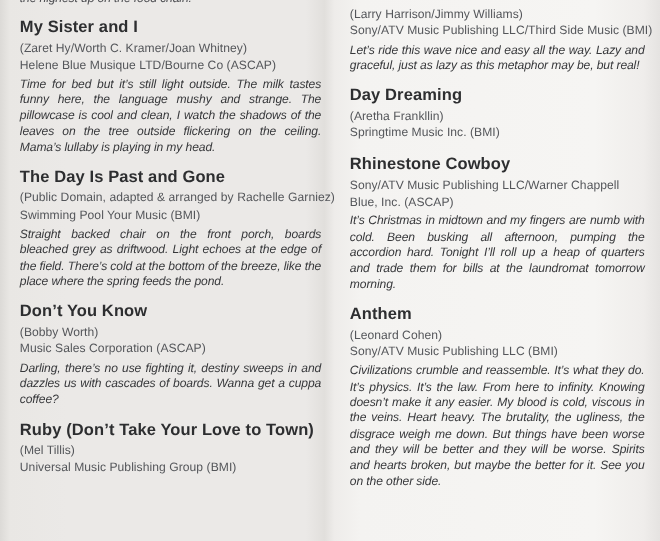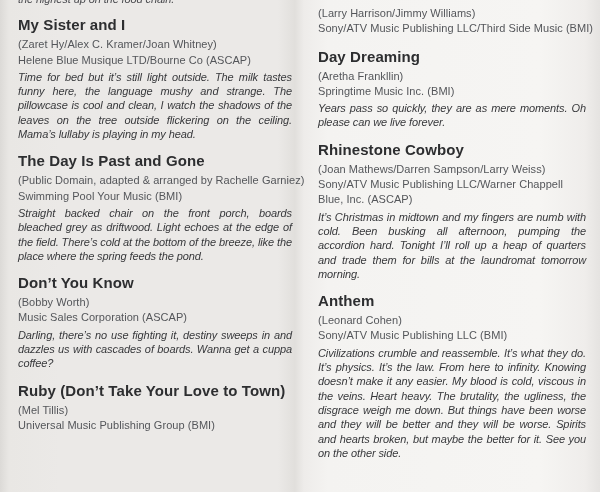--- a/index.html
+++ b/index.html
@@ -65,21 +65,21 @@
 <body>
 
 <div class="page">
 
   <div class="col col-left">
 
     <div class="clipped-line">the highest up on the food chain.</div>
 
     <section class="song song-first">
       <h2 class="song-title">My Sister and I</h2>
-      <div class="credit">(Zaret Hy/Alex C. Kramer/Joan Whitney)</div>
+      <div class="credit">(Zaret Hy/Worth C. Kramer/Joan Whitney)</div>
       <div class="credit">Helene Blue Musique LTD/Bourne Co (ASCAP)</div>
       <p class="desc">Time for bed but it’s still light outside. The milk tastes funny here, the language mushy and strange. The pillowcase is cool and clean, I watch the shadows of the leaves on the tree outside flickering on the ceiling. Mama’s lullaby is playing in my head.</p>
     </section>
 
     <section class="song">
       <h2 class="song-title">The Day Is Past and Gone</h2>
       <div class="credit">(Public Domain, adapted &amp; arranged by Rachelle Garniez)</div>
       <div class="credit">Swimming Pool Your Music (BMI)</div>
       <p class="desc">Straight backed chair on the front porch, boards bleached grey as driftwood. Light echoes at the edge of the field. There’s cold at the bottom of the breeze, like the place where the spring feeds the pond.</p>
     </section>
@@ -97,32 +97,31 @@
       <div class="credit">Universal Music Publishing Group (BMI)</div>
     </section>
 
   </div>
 
   <div class="col col-right">
 
     <section class="song song-first">
       <div class="credit">(Larry Harrison/Jimmy Williams)</div>
       <div class="credit">Sony/ATV Music Publishing LLC/Third Side Music (BMI)</div>
+      <p class="desc">Let’s ride this wave nice and easy all the way. Lazy and graceful, just as lazy as this metaphor may be, but real!</p>
     </section>
 
     <section class="song">
       <h2 class="song-title">Day Dreaming</h2>
       <div class="credit">(Aretha Frankllin)</div>
       <div class="credit">Springtime Music Inc. (BMI)</div>
-      <p class="desc">Years pass so quickly, they are as mere moments. Oh please can we live forever.</p>
     </section>
 
     <section class="song">
       <h2 class="song-title">Rhinestone Cowboy</h2>
-      <div class="credit">(Joan Mathews/Darren Sampson/Larry Weiss)</div>
       <div class="credit">Sony/ATV Music Publishing LLC/Warner Chappell</div>
       <div class="credit">Blue, Inc. (ASCAP)</div>
       <p class="desc">It’s Christmas in midtown and my fingers are numb with cold. Been busking all afternoon, pumping the accordion hard. Tonight I’ll roll up a heap of quarters and trade them for bills at the laundromat tomorrow morning.</p>
     </section>
 
     <section class="song">
       <h2 class="song-title">Anthem</h2>
       <div class="credit">(Leonard Cohen)</div>
       <div class="credit">Sony/ATV Music Publishing LLC (BMI)</div>
       <p class="desc">Civilizations crumble and reassemble. It’s what they do. It’s physics. It’s the law. From here to infinity. Knowing doesn’t make it any easier. My blood is cold, viscous in the veins. Heart heavy. The brutality, the ugliness, the disgrace weigh me down. But things have been worse and they will be better and they will be worse. Spirits and hearts broken, but maybe the better for it. See you on the other side.</p>

